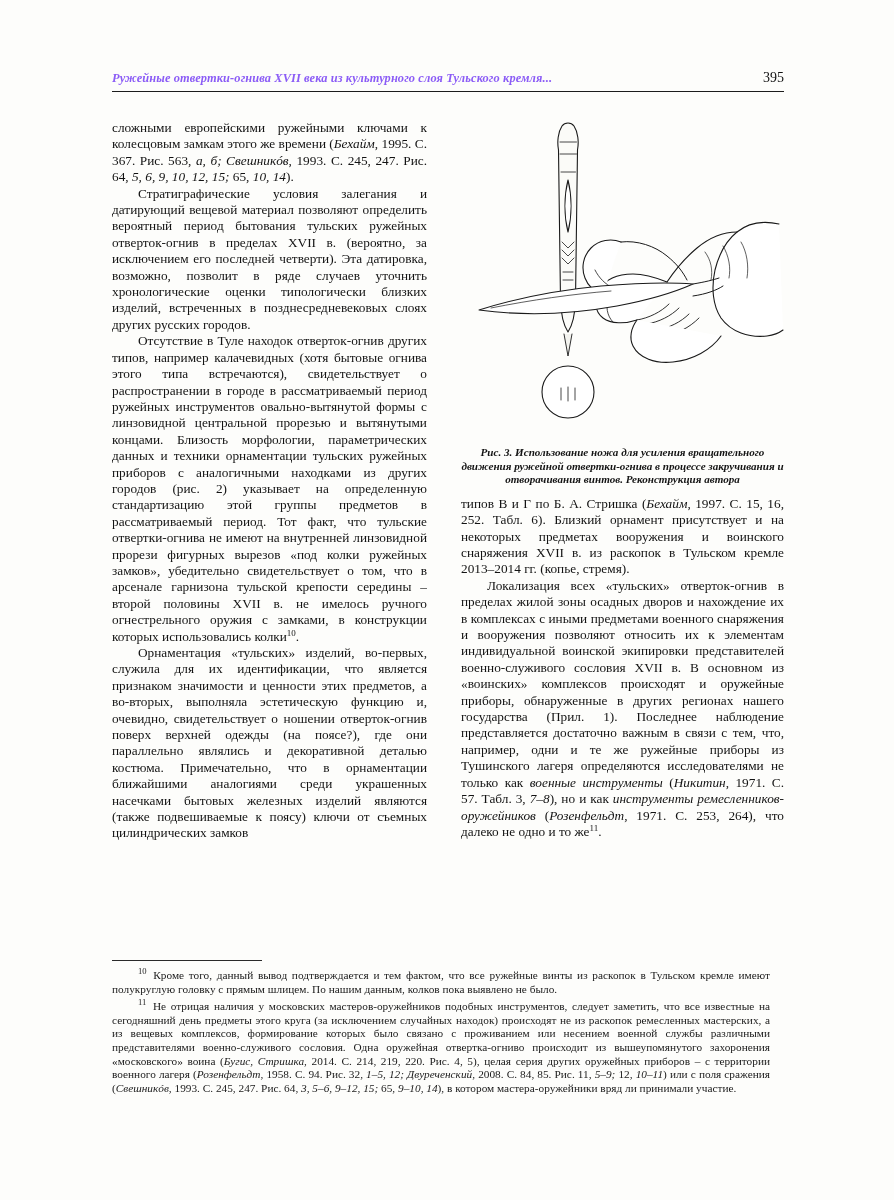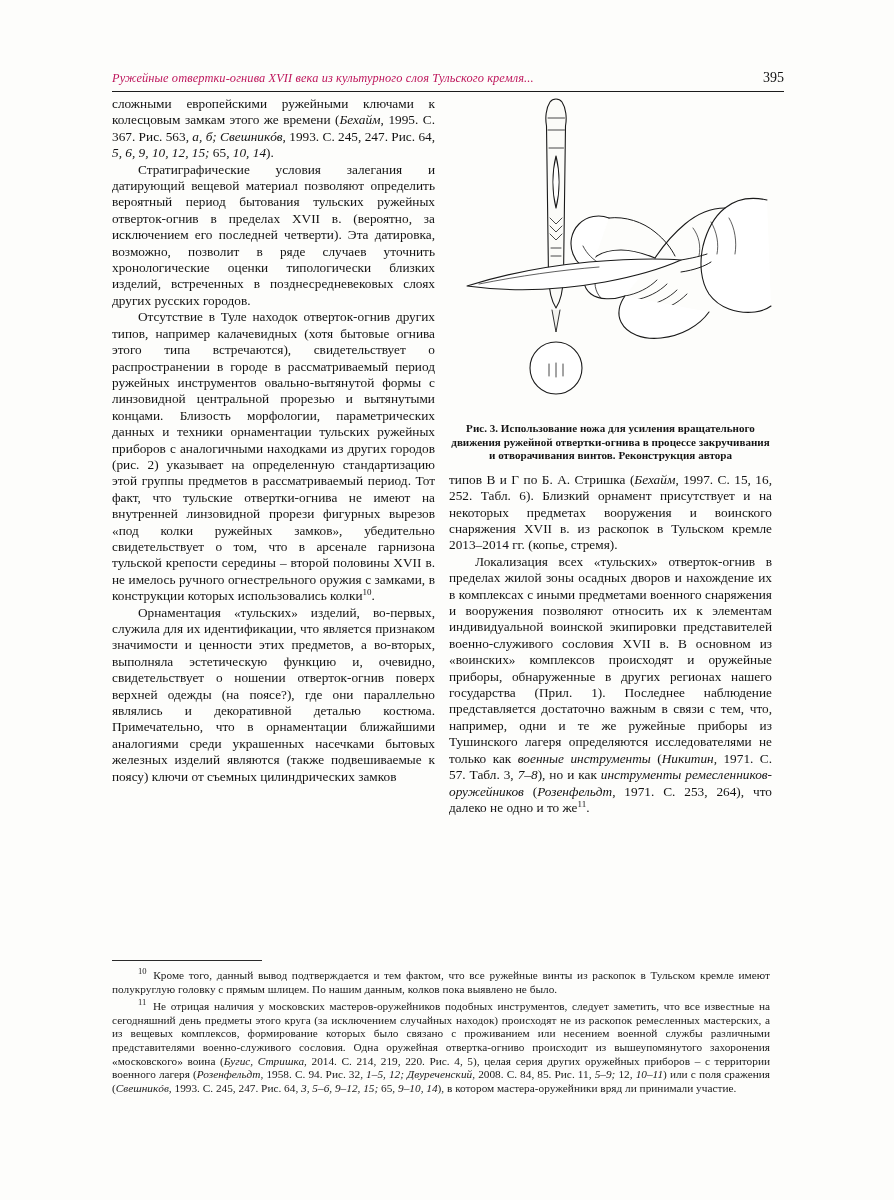--- a/index.html
+++ b/index.html
@@ -27,35 +27,35 @@
   
   .runhead {
     display: flex;
     align-items: baseline;
     justify-content: space-between;
     border-bottom: 1.2px solid #1c1c1c;
     padding-bottom: 5px;
   }
   .runhead-title {
     font-style: italic;
-    font-weight: normal;
+    font-weight: bold;
     font-size: 12.4px;
     letter-spacing: 0.1px;
-    color: #be185d;
+    color: #8b5cf6;
   }
   .runhead-page {
     font-weight: normal;
     font-size: 14px;
     color: #111;
   }
   
   .cols {
-    margin-top: 4px;
+    margin-top: 28px;
     display: flex;
-    gap: 14px;
+    gap: 34px;
   }
   .col {
     width: 323px;
   }
   p.body {
     margin: 0;
     text-align: justify;
     text-indent: 26px;
     font-size: 13.3px;
     line-height: 16.4px;
@@ -77,20 +77,21 @@
     height: 320px;
     position: relative;
   }
   .fig-caption {
     margin-top: 6px;
     font-size: 11.1px;
     line-height: 13.6px;
     font-weight: bold;
     text-align: center;
     color: #141414;
+    font-style: italic;
   }
   
   .footnotes {
     position: absolute;
     left: 112px;
     top: 960px;
     width: 672px;
   }
   .fn-rule {
     width: 150px;

